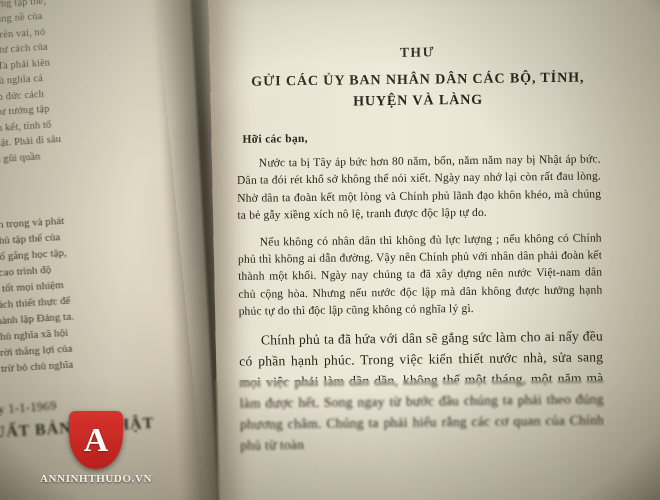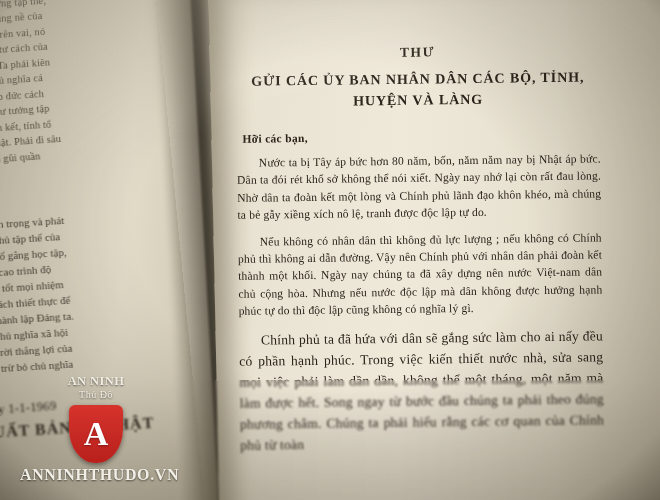--- a/index.html
+++ b/index.html
@@ -117,21 +117,21 @@
     border-radius:6px 6px 26px 26px/6px 6px 34px 34px;
     box-shadow:0 2px 5px rgba(0,0,0,.45);
     display:flex;align-items:center;justify-content:center;
   }
   #wm-shield .letter{
     color:#fff;font-size:34px;font-weight:bold;line-height:34px;
     font-family:"Liberation Serif",serif;
     text-shadow:0 1px 2px rgba(0,0,0,.35);
   }
   #wm-url{
-    font-size:16px;letter-spacing:.6px;font-weight:bold;color:#f2efe6;
+    font-size:11px;letter-spacing:.6px;font-weight:bold;color:#f2efe6;
     text-shadow:0 1px 2px rgba(0,0,0,.6);
   }
 </style>
 </head>
 <body>
 
 <div id="page">
 
   <div id="left-page">
     <div id="left-text">
@@ -181,23 +181,19 @@
       <p class="para big">Chính phủ ta đã hứa với dân sẽ gắng sức làm cho ai nấy đều có phần hạnh phúc. Trong việc kiến thiết nước nhà, sửa sang mọi việc phải làm dần dần, không thể một tháng, một năm mà làm được hết. Song ngay từ bước đầu chúng ta phải theo đúng phương châm. Chúng ta phải hiểu rằng các cơ quan của Chính phủ từ toàn</p>
     </div>
 
   </div>
 
   <div id="blurlow"></div>
   <div id="toplight"></div>
   <div id="vignette"></div>
 
   <div id="watermark">
-    <div id="wm-top">
-      <span>AN NINH</span>
-      <span class="sub">Thủ Đô</span>
-    </div>
     <div id="wm-shield">
       <span class="letter">A</span>
     </div>
     <div id="wm-url">ANNINHTHUDO.VN</div>
   </div>
 
 </div>
 
 </body></html>

